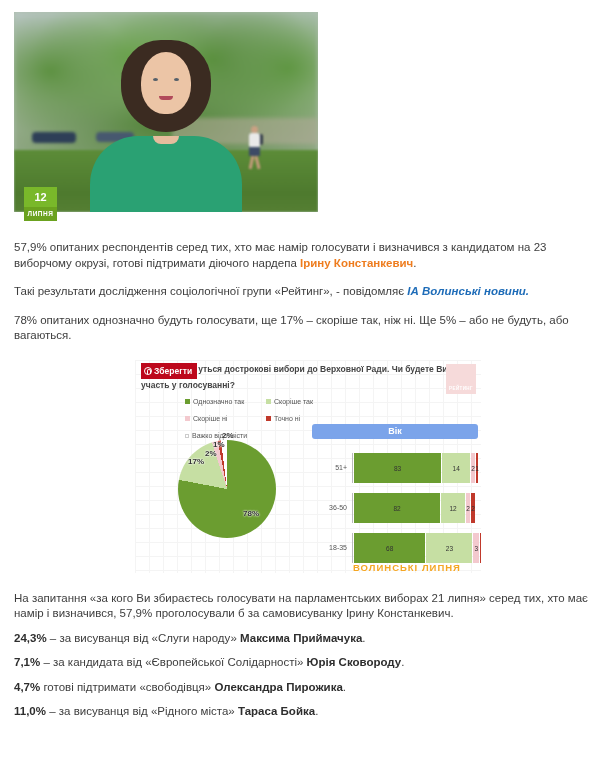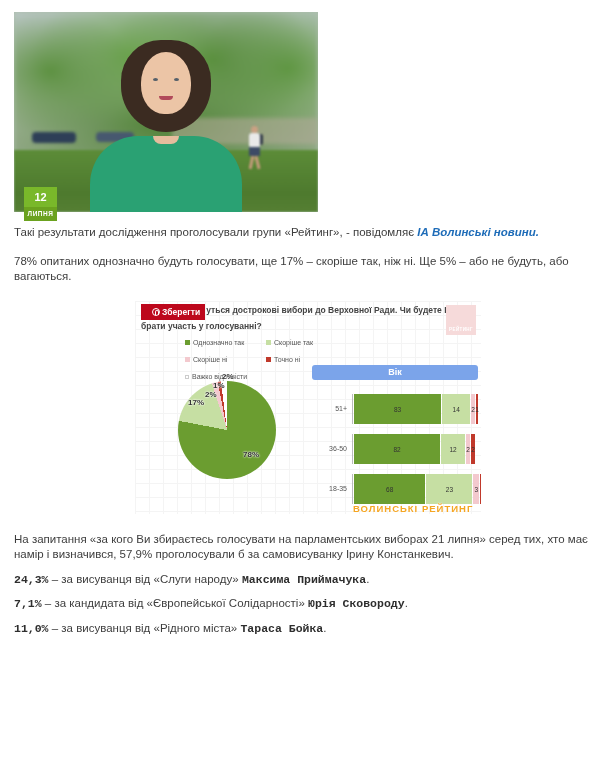--- a/index.html
+++ b/index.html
@@ -65,35 +65,35 @@
     text-align:center; color:#fff; }
   .badge-day { display:block; background:#79b82a; font-size:11px; font-weight:700; line-height:20px; height:20px; }
   .badge-month { display:block; background:#6ba21f; font-size:6.5px; font-weight:700; line-height:14px; height:14px; letter-spacing:.5px; }
 
   
   p.body-p { margin-top: 13px; font-size: 11.5px; line-height: 15.5px; }
   p.body-p.first { margin-top: 28px; }
   .link-orange { color:#ee7c1e; font-weight:700; text-decoration:none; cursor:pointer; }
   .link-blue { color:#1e6cb8; font-weight:700; font-style:italic; text-decoration:none; cursor:pointer; }
   p.res { margin-top: 9px; font-size: 11.5px; line-height: 15.5px; }
-  p.res b, p.body-p b { color:#2e2e2e;font-family:Liberation Mono, monospace; }
+  p.res b, p.body-p b { color:#2e2e2e; }
 
   
   .chart { position:relative; width:346px; height:213px; margin:16px 0 9px 121px;
     background-color:#fff;
     background-image: linear-gradient(#f4f4f4 1px, transparent 1px),
                       linear-gradient(90deg, #f4f4f4 1px, transparent 1px);
     background-size: 14px 14px;
     overflow:hidden;
     font-family:"Liberation Sans", sans-serif;
   }
   .chart-title { position:absolute; left:6px; top:3px; width:336px;
     font-size:8.5px; font-weight:700; color:#444; line-height:1.45; }
   .save-btn { display:inline-block; background:#bd081c; color:#fff; font-size:8.5px; font-weight:700;
-    padding:2px 5px 2px 11px; margin-right:1px; vertical-align:-2px; cursor:pointer; }
+    padding:2px 5px 2px 3px; margin-right:1px; vertical-align:-2px; cursor:pointer; }
   .pin-icon { display:inline-block; width:8px; height:8px; border:1px solid #fff; border-radius:50%;
     margin-right:2px; vertical-align:-1px; position:relative; }
   .pin-icon::after { content:""; position:absolute; left:2px; top:1px; width:2px; height:4px;
     border:1px solid #fff; border-radius:2px 2px 0 0; border-bottom:none; }
   .rating-logo { position:absolute; right:5px; top:4px; width:30px; height:30px; background:#f6dada;
     display:flex; align-items:flex-end; justify-content:center; }
   .rating-logo span { font-size:4.5px; font-weight:700; color:#fff; letter-spacing:.4px; padding-bottom:3px; }
 
   .lg { position:absolute; font-size:7px; color:#555; white-space:nowrap; }
   .lg i { display:inline-block; width:5px; height:5px; margin-right:3px; vertical-align:0; }
@@ -154,22 +154,23 @@
           <div class="w-eye r"></div>
           <div class="w-mouth"></div>
       </div>
     </div>
     <div class="date-badge">
       <span class="badge-day">12</span>
       <span class="badge-month">ЛИПНЯ</span>
     </div>
   </div>
 
-
-  <p class="body-p"><span>Такі результати дослідження проголосували групи «Рейтинг», - повідомляє </span><a class="link-blue">ІА Волинські новини.</a></p>
+  <p class="body-p first"><span>57,9% опитаних респондентів серед тих, хто має намір голосувати і визначився з кандидатом на 23 виборчому окрузі, готові підтримати діючого нардепа </span><a class="link-orange">Ірину Констанкевич</a><span>.</span></p>
+
+  <p class="body-p"><span>Такі результати дослідження соціологічної групи «Рейтинг», - повідомляє </span><a class="link-blue">ІА Волинські новини.</a></p>
 
   <p class="body-p">78% опитаних однозначно будуть голосувати, ще 17% – скоріше так, ніж ні. Ще 5% – або не будуть, або вагаються.</p>
 
   <div class="chart">
     <div class="chart-title">
       <span class="save-btn"><span class="pin-icon"></span><span>Зберегти</span></span><span>уться дострокові вибори до Верховної Ради. Чи будете Ви брати участь у голосуванні?</span>
     </div>
     <div class="rating-logo">
         <span>РЕЙТИНГ</span>
       </div>
@@ -233,22 +234,23 @@
               <span class="seg-label">23</span>
             </div>
             <div class="seg" style="width: 6px; background: rgb(243, 201, 206);">
               <span class="seg-label">3</span>
             </div>
             <div class="seg" style="width: 6px; background: rgb(192, 57, 43);"></div>
           </div>
         </div>
       </div>
 
-    <span class="wm-bottom">ВОЛИНСЬКІ РЕЙТИНГ</span>
+    <span class="wm-bottom">ВОЛИНСЬКІ ЛИПНЯ</span>
   </div>
 
   <p class="body-p" style="margin-top:18px;">На запитання «за кого Ви збираєтесь голосувати на парламентських виборах 21 липня» серед тих, хто має намір і визначився, 57,9% проголосували б за самовисуванку Ірину Констанкевич.</p>
 
   <p class="res"><b>24,3%</b><span> – за висуванця від «Слуги народу» </span><b>Максима Приймачука</b><span>.</span></p>
   <p class="res"><b>7,1%</b><span> – за кандидата від «Європейської Солідарності» </span><b>Юрія Сковороду</b><span>.</span></p>
+  <p class="res"><b>4,7%</b><span> готові підтримати «свободівця» </span><b>Олександра Пирожика</b><span>.</span></p>
   <p class="res"><b>11,0%</b><span> – за висуванця від «Рідного міста» </span><b>Тараса Бойка</b><span>.</span></p>
 
 </div>
 
 </body></html>

